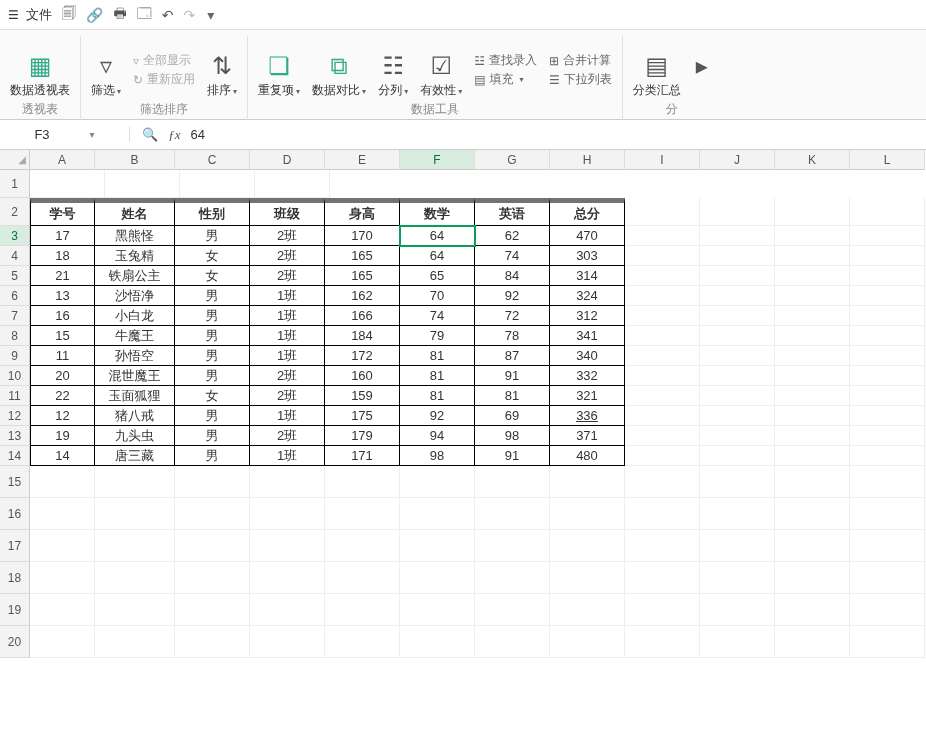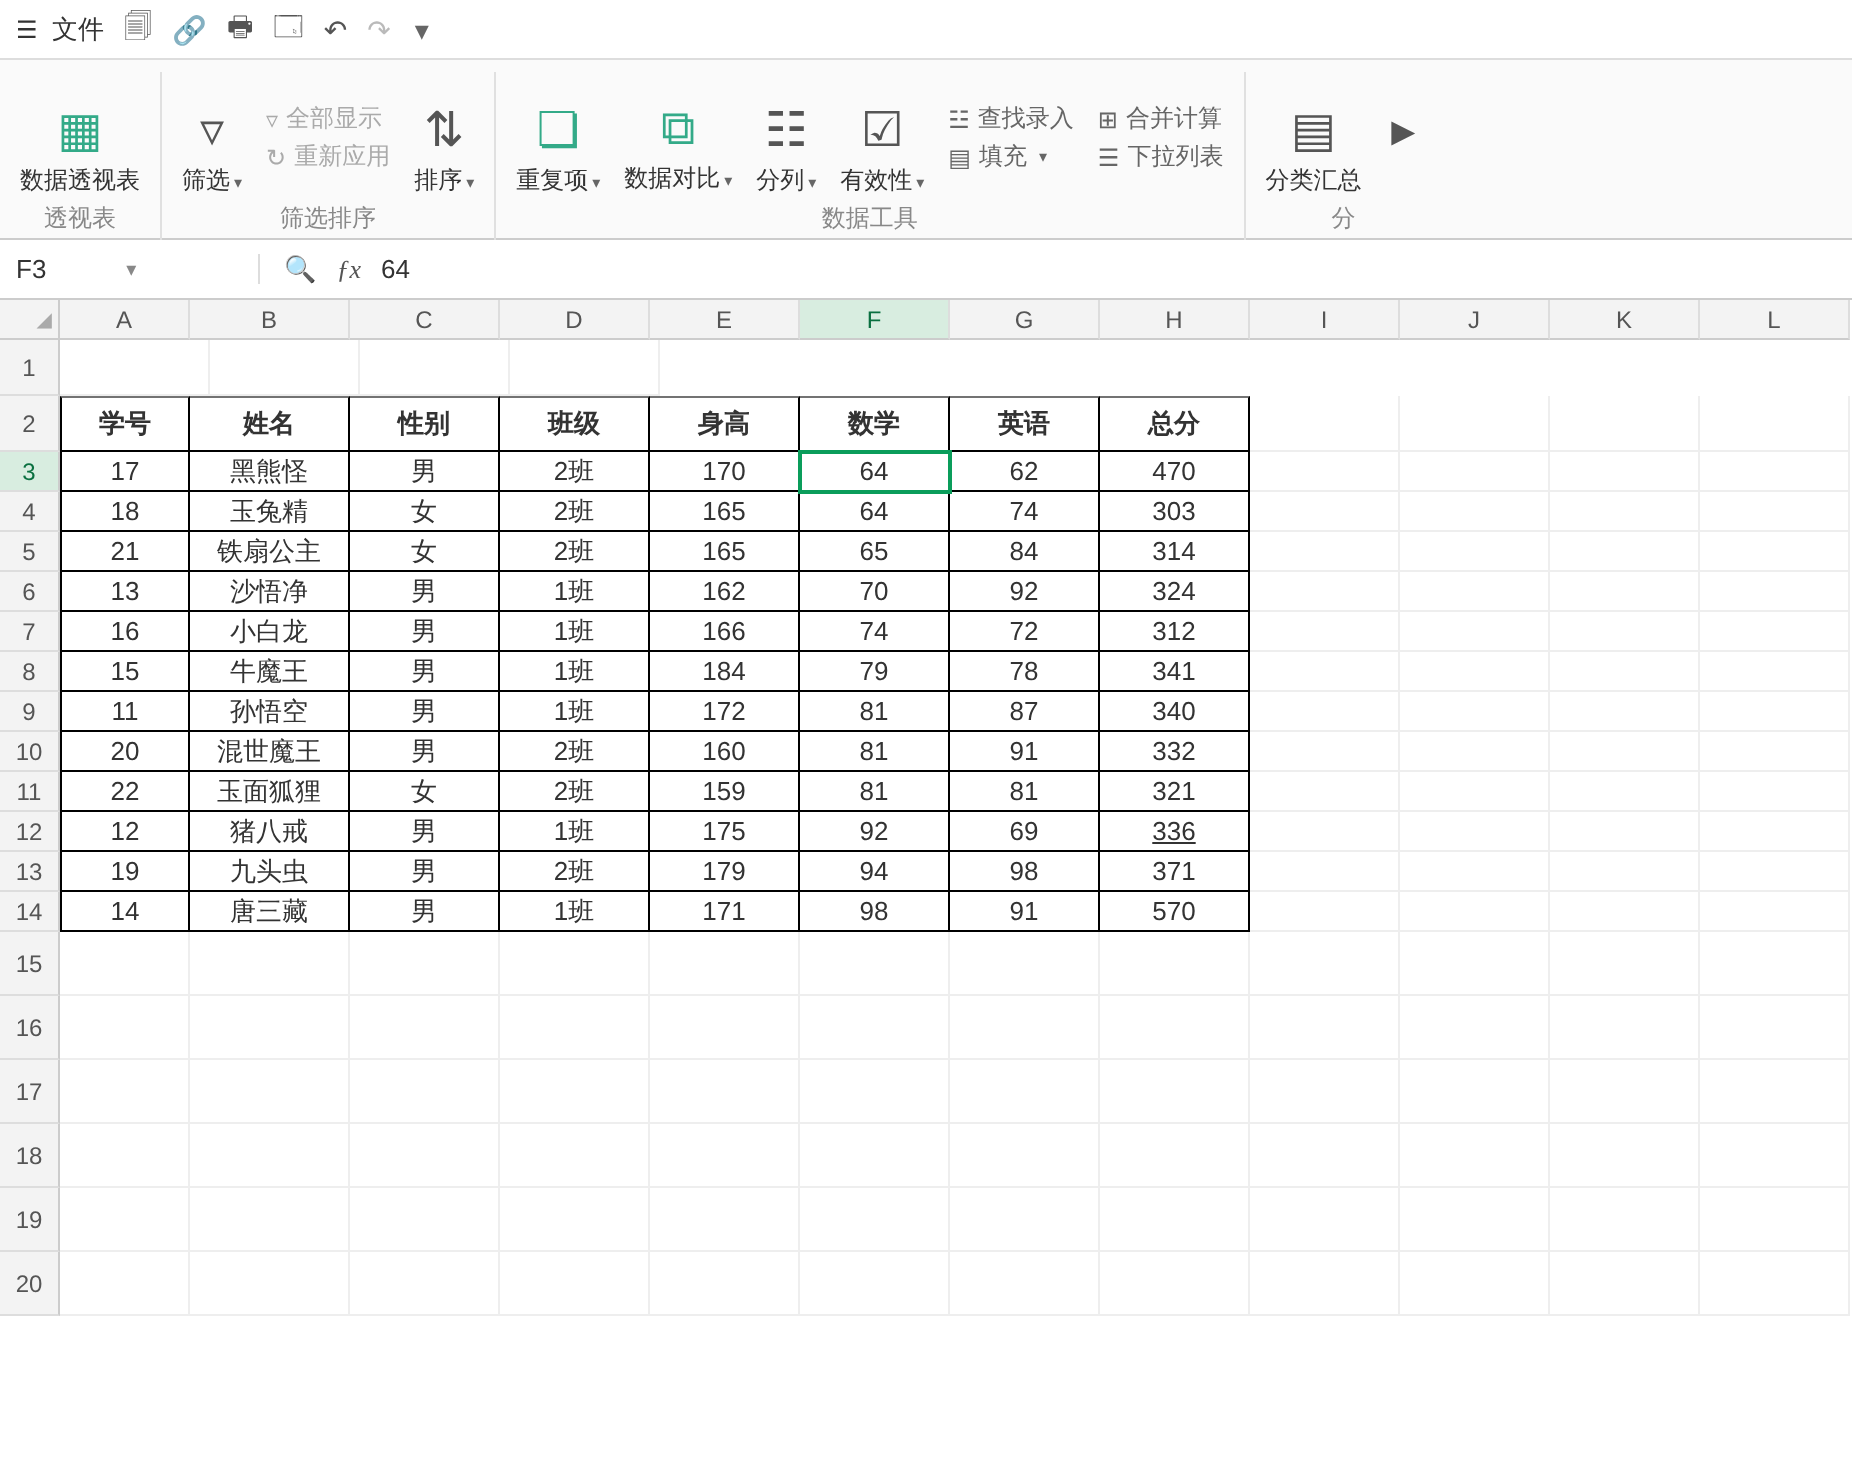--- a/index.html
+++ b/index.html
@@ -21,21 +21,21 @@
   .btncol { display: flex; gap: 12px; align-items: flex-start; }
   .bigbtn { display: flex; flex-direction: column; align-items: center; gap: 2px; font-size: 12px; color: #333; cursor: pointer; }
   .bigbtn .ico { font-size: 24px; color: #3a8; }
   .bigbtn .ico.gray { color: #555; }
   .small { display: flex; flex-direction: column; gap: 2px; font-size: 12px; color: #666; align-items: flex-start; }
   .small span { display: flex; align-items: center; gap: 4px; cursor: pointer; }
   .grouplabel { font-size: 12px; color: #888; margin-top: 2px; margin-bottom: 2px; }
   .tri { font-size: 8px; color: #666; margin-left: 2px; }
   
   .formulabar { display: flex; align-items: center; height: 30px; border-bottom: 1px solid #ccc; }
-  .namebox { width: 130px; border-right: 1px solid #ddd; display:flex; align-items:center; gap:40px; padding:0 8px; font-size:13px; }
+  .namebox { width: 130px; border-right: 1px solid #ddd; display:flex; align-items:center; justify-content:center; gap:40px; padding:0 8px; font-size:13px; }
   .namebox .nbtext { font-weight:500; }
   .namebox .nbtri { font-size:10px; color:#888; }
   .fxarea { display:flex; align-items:center; gap:10px; padding:0 12px; color:#555; flex:1; }
   .fxarea .magnify::before { content:"\1F50D"; font-size:13px; }
   .fxarea .fx { font-style: italic; font-family: Georgia, serif; }
   .fxarea .val { color:#333; }
   
   .sheet { position: relative; }
   .corner { position:absolute; left:0; top:0; width:30px; height:20px; background:#f3f3f3; border-right:1px solid #ccc; border-bottom:1px solid #ccc; display:flex; align-items:center; justify-content:flex-end; padding-right:3px; font-size:10px; color:#aaa; }
   .colhdrs { display:flex; margin-left:30px; height:20px; }
@@ -45,21 +45,21 @@
   .rowhdr.sel { background:#d8ede0; color:#0a7040; }
   .rows { }
   .row { display:flex; }
   .cell { border-right:1px solid #eee; border-bottom:1px solid #eee; display:flex; align-items:center; justify-content:center; font-size:13px; overflow:hidden; }
   .row.tall .cell, .row.tall .rowhdr { height:28px; }
   .row.sh .cell, .row.sh .rowhdr { height:20px; }
   .row.med .cell, .row.med .rowhdr { height:32px; }
   
   .tborder { border-right:1px solid #000 !important; border-bottom:1px solid #000 !important; }
   .tleft { border-left:1px solid #000; }
-  .ttop { border-top:1px solid #737373; }
+  .ttop { border-top:5px solid #737373; }
   .title { font-size:20px; font-family:"SimSun","宋体",serif; }
   .hdrcell { font-weight:700; }
   .selcell { outline:2px solid #0a9d5b; outline-offset:-1px; z-index:2; position:relative; }
 </style>
 </head>
 <body>
 
 <div class="menubar">
   <span class="file">
     <span class="hamburger"></span>
@@ -362,21 +362,21 @@
       </div>
       <div class="row sh">
         <div class="rowhdr">14</div>
         <div class="cell tborder tleft" style="width: 65px;">14</div>
         <div class="cell tborder" style="width: 80px;">唐三藏</div>
         <div class="cell tborder" style="width: 75px;">男</div>
         <div class="cell tborder" style="width: 75px;">1班</div>
         <div class="cell tborder" style="width: 75px;">171</div>
         <div class="cell tborder" style="width: 75px;">98</div>
         <div class="cell tborder" style="width: 75px;">91</div>
-        <div class="cell tborder" style="width: 75px;">570</div>
+        <div class="cell tborder" style="width: 75px;">480</div>
         <div class="cell " style="width: 75px;"></div>
         <div class="cell " style="width: 75px;"></div>
         <div class="cell " style="width: 75px;"></div>
         <div class="cell " style="width: 75px;"></div>
       </div>
       <div class="row med">
         <div class="rowhdr">15</div>
         <div class="cell " style="width: 65px;"></div>
         <div class="cell " style="width: 80px;"></div>
         <div class="cell " style="width: 75px;"></div>

